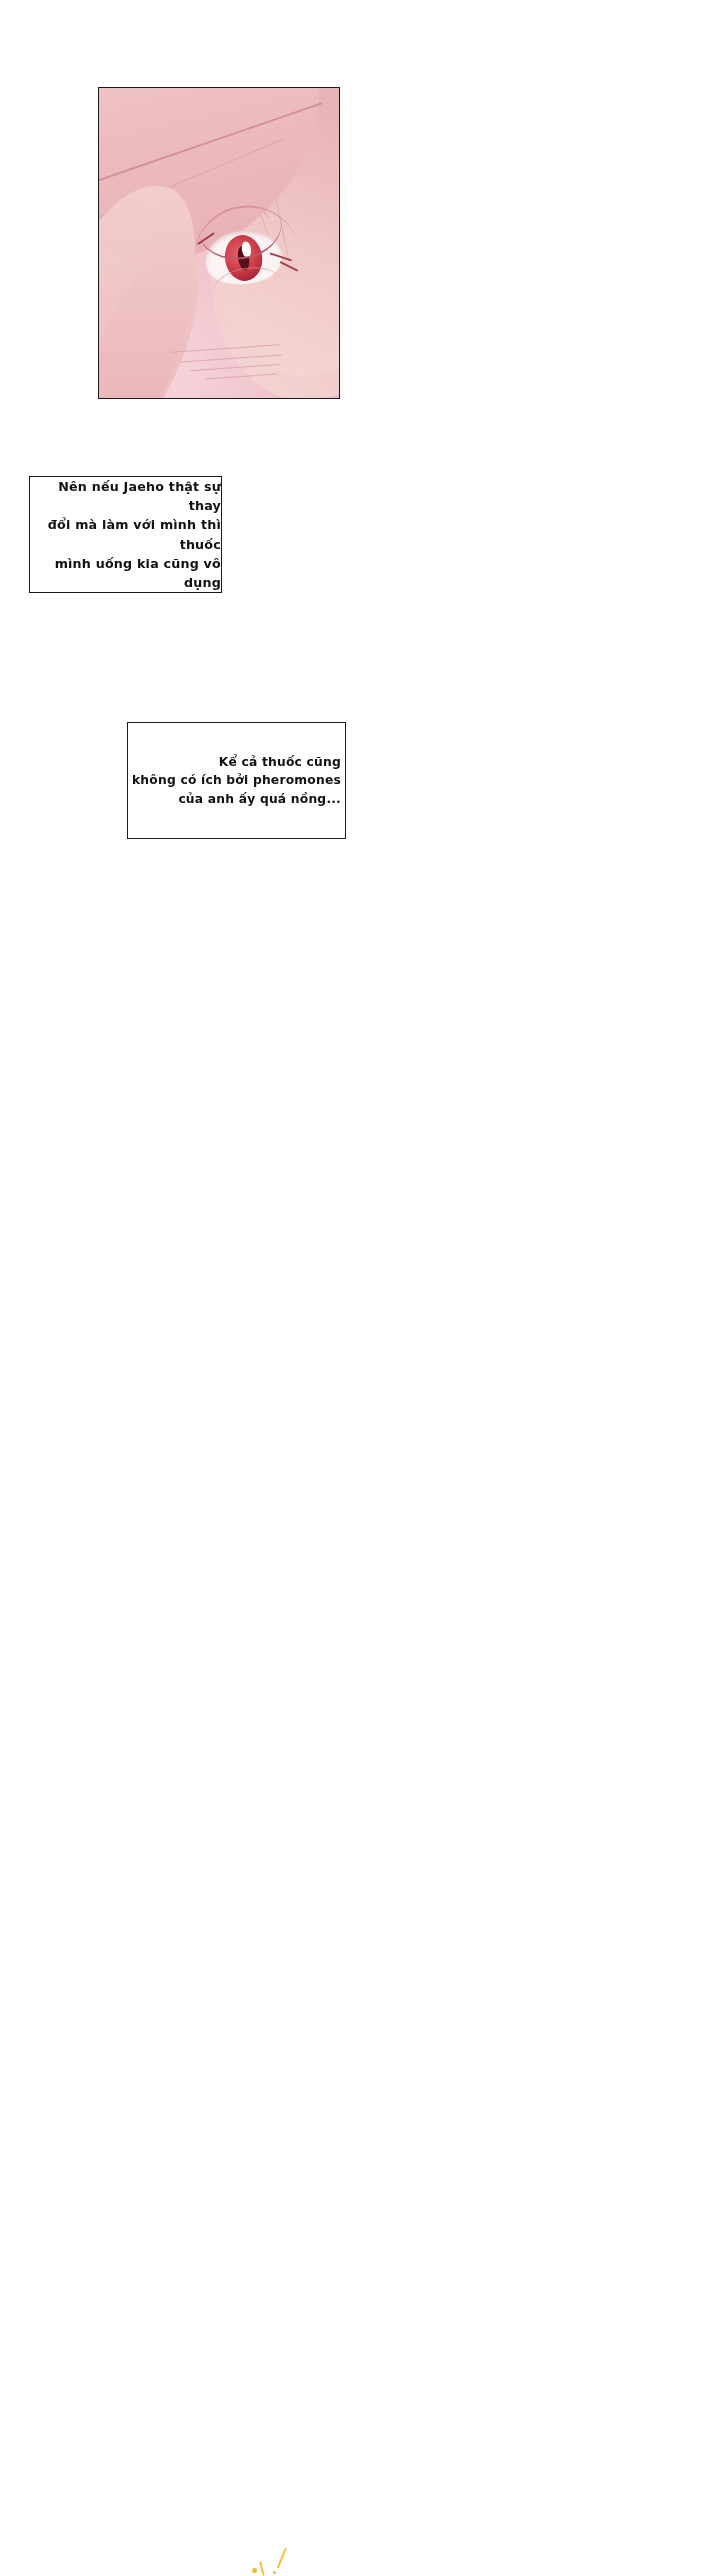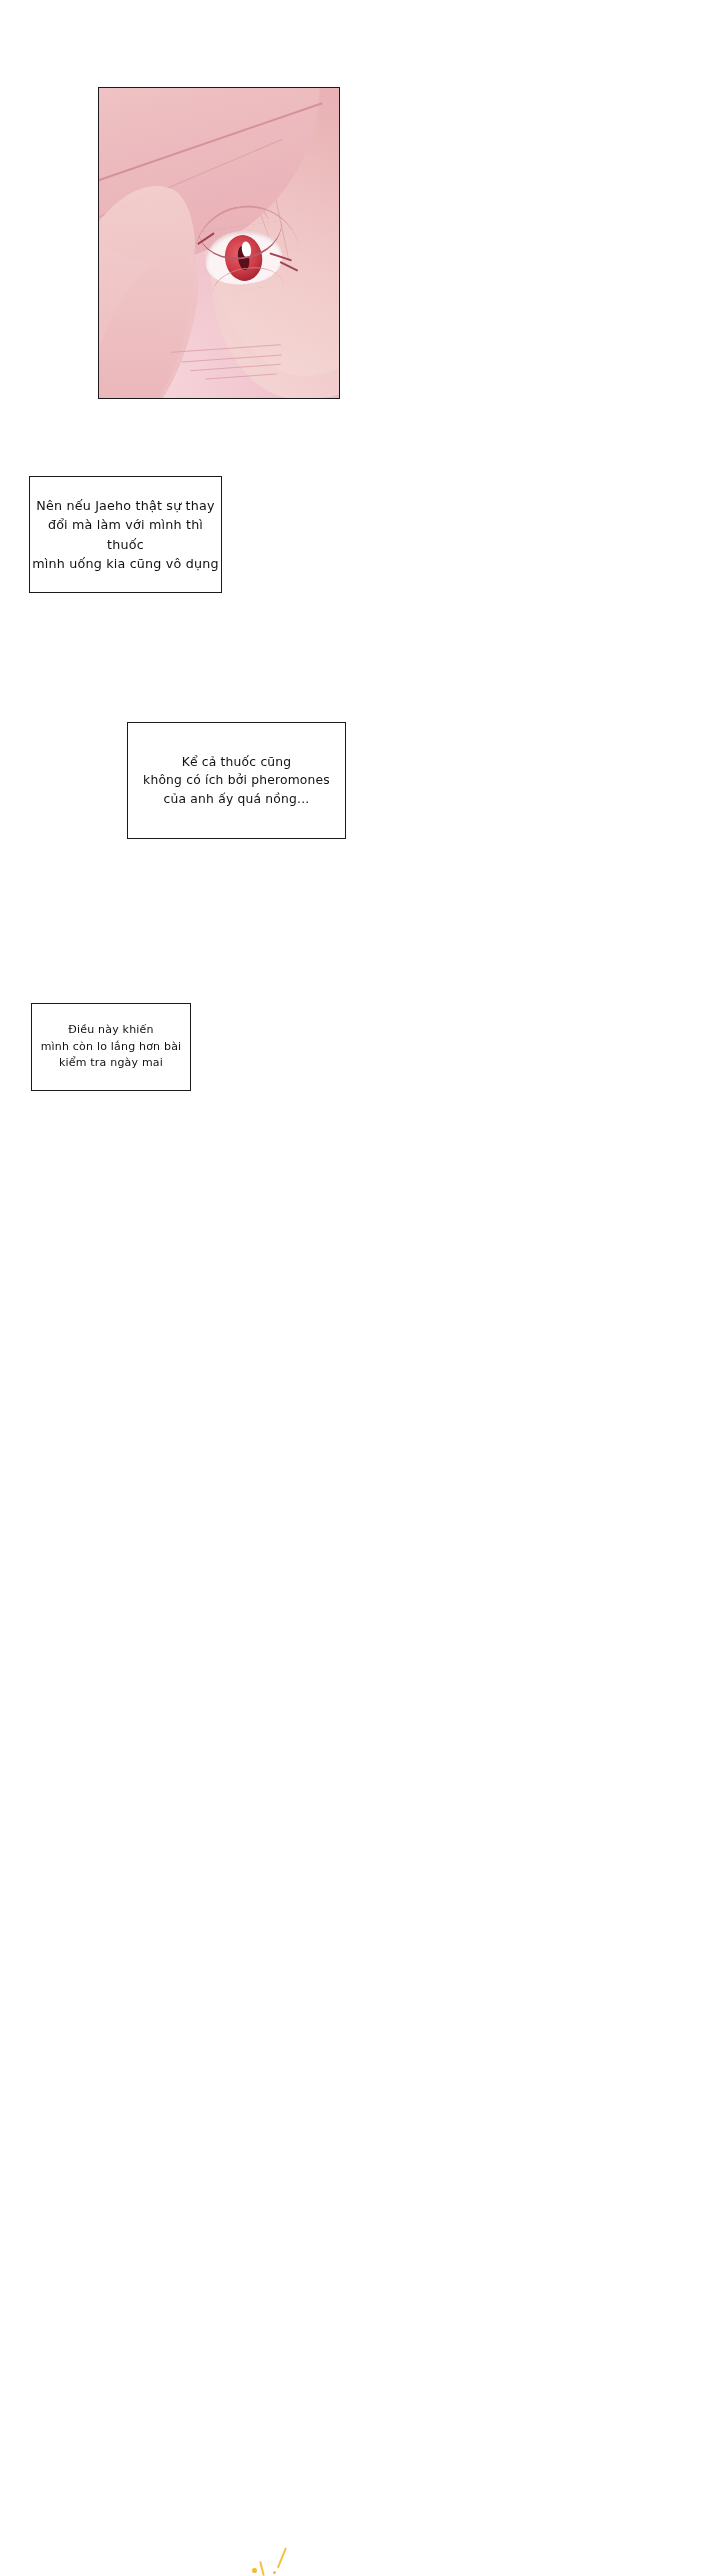--- a/index.html
+++ b/index.html
@@ -230,24 +230,24 @@
     position: absolute;
     border: 1.5px solid #1a1a1a;
     background: #ffffff;
     box-sizing: border-box;
     display: flex;
     align-items: center;
     justify-content: center;
   }
   .textbox p {
     margin: 0;
-    text-align: center;
+    text-align: right;
     color: #111111;
     font-family: "DejaVu Sans", sans-serif;
-    font-weight: 400;
+    font-weight: 700;
     font-size: 12.7px;
     line-height: 1.5;
     letter-spacing: 0.2px;
     white-space: pre-line;
   }
   #box-1 { left: 29px;  top: 476px;  width: 193px; height: 117px; }
   #box-2 { left: 127px; top: 722px;  width: 219px; height: 117px; }
   #box-3 { left: 31px;  top: 1003px; width: 160px; height: 88px; }
   #box-3 p { font-size: 11px; }
   #box-2 p { font-size: 12.3px; }
@@ -317,25 +317,20 @@
 đổi mà làm với mình thì thuốc
 mình uống kia cũng vô dụng</p>
   </div>
 
   <div class="textbox" id="box-2">
     <p>Kể cả thuốc cũng
 không có ích bởi pheromones
 của anh ấy quá nồng...</p>
   </div>
 
-  <div class="textbox" id="box-3">
-    <p>Điều này khiến
-mình còn lo lắng hơn bài
-kiểm tra ngày mai</p>
-  </div>
 
   <div class="spark" style="left:281px; top:2547px; width:2.3px; height:21.5px; transform:rotate(22deg);"></div>
   <div class="spark" style="left:261px; top:2561px; width:2.3px; height:15.4px; transform:rotate(-14deg);"></div>
   <div class="spark-dot" style="left:252px; top:2568px; width:4.6px; height:4.6px;"></div>
   <div class="spark-dot" style="left:273px; top:2571px; width:3.1px; height:3.1px;"></div>
 
 </div>
 
 
 </body></html>

